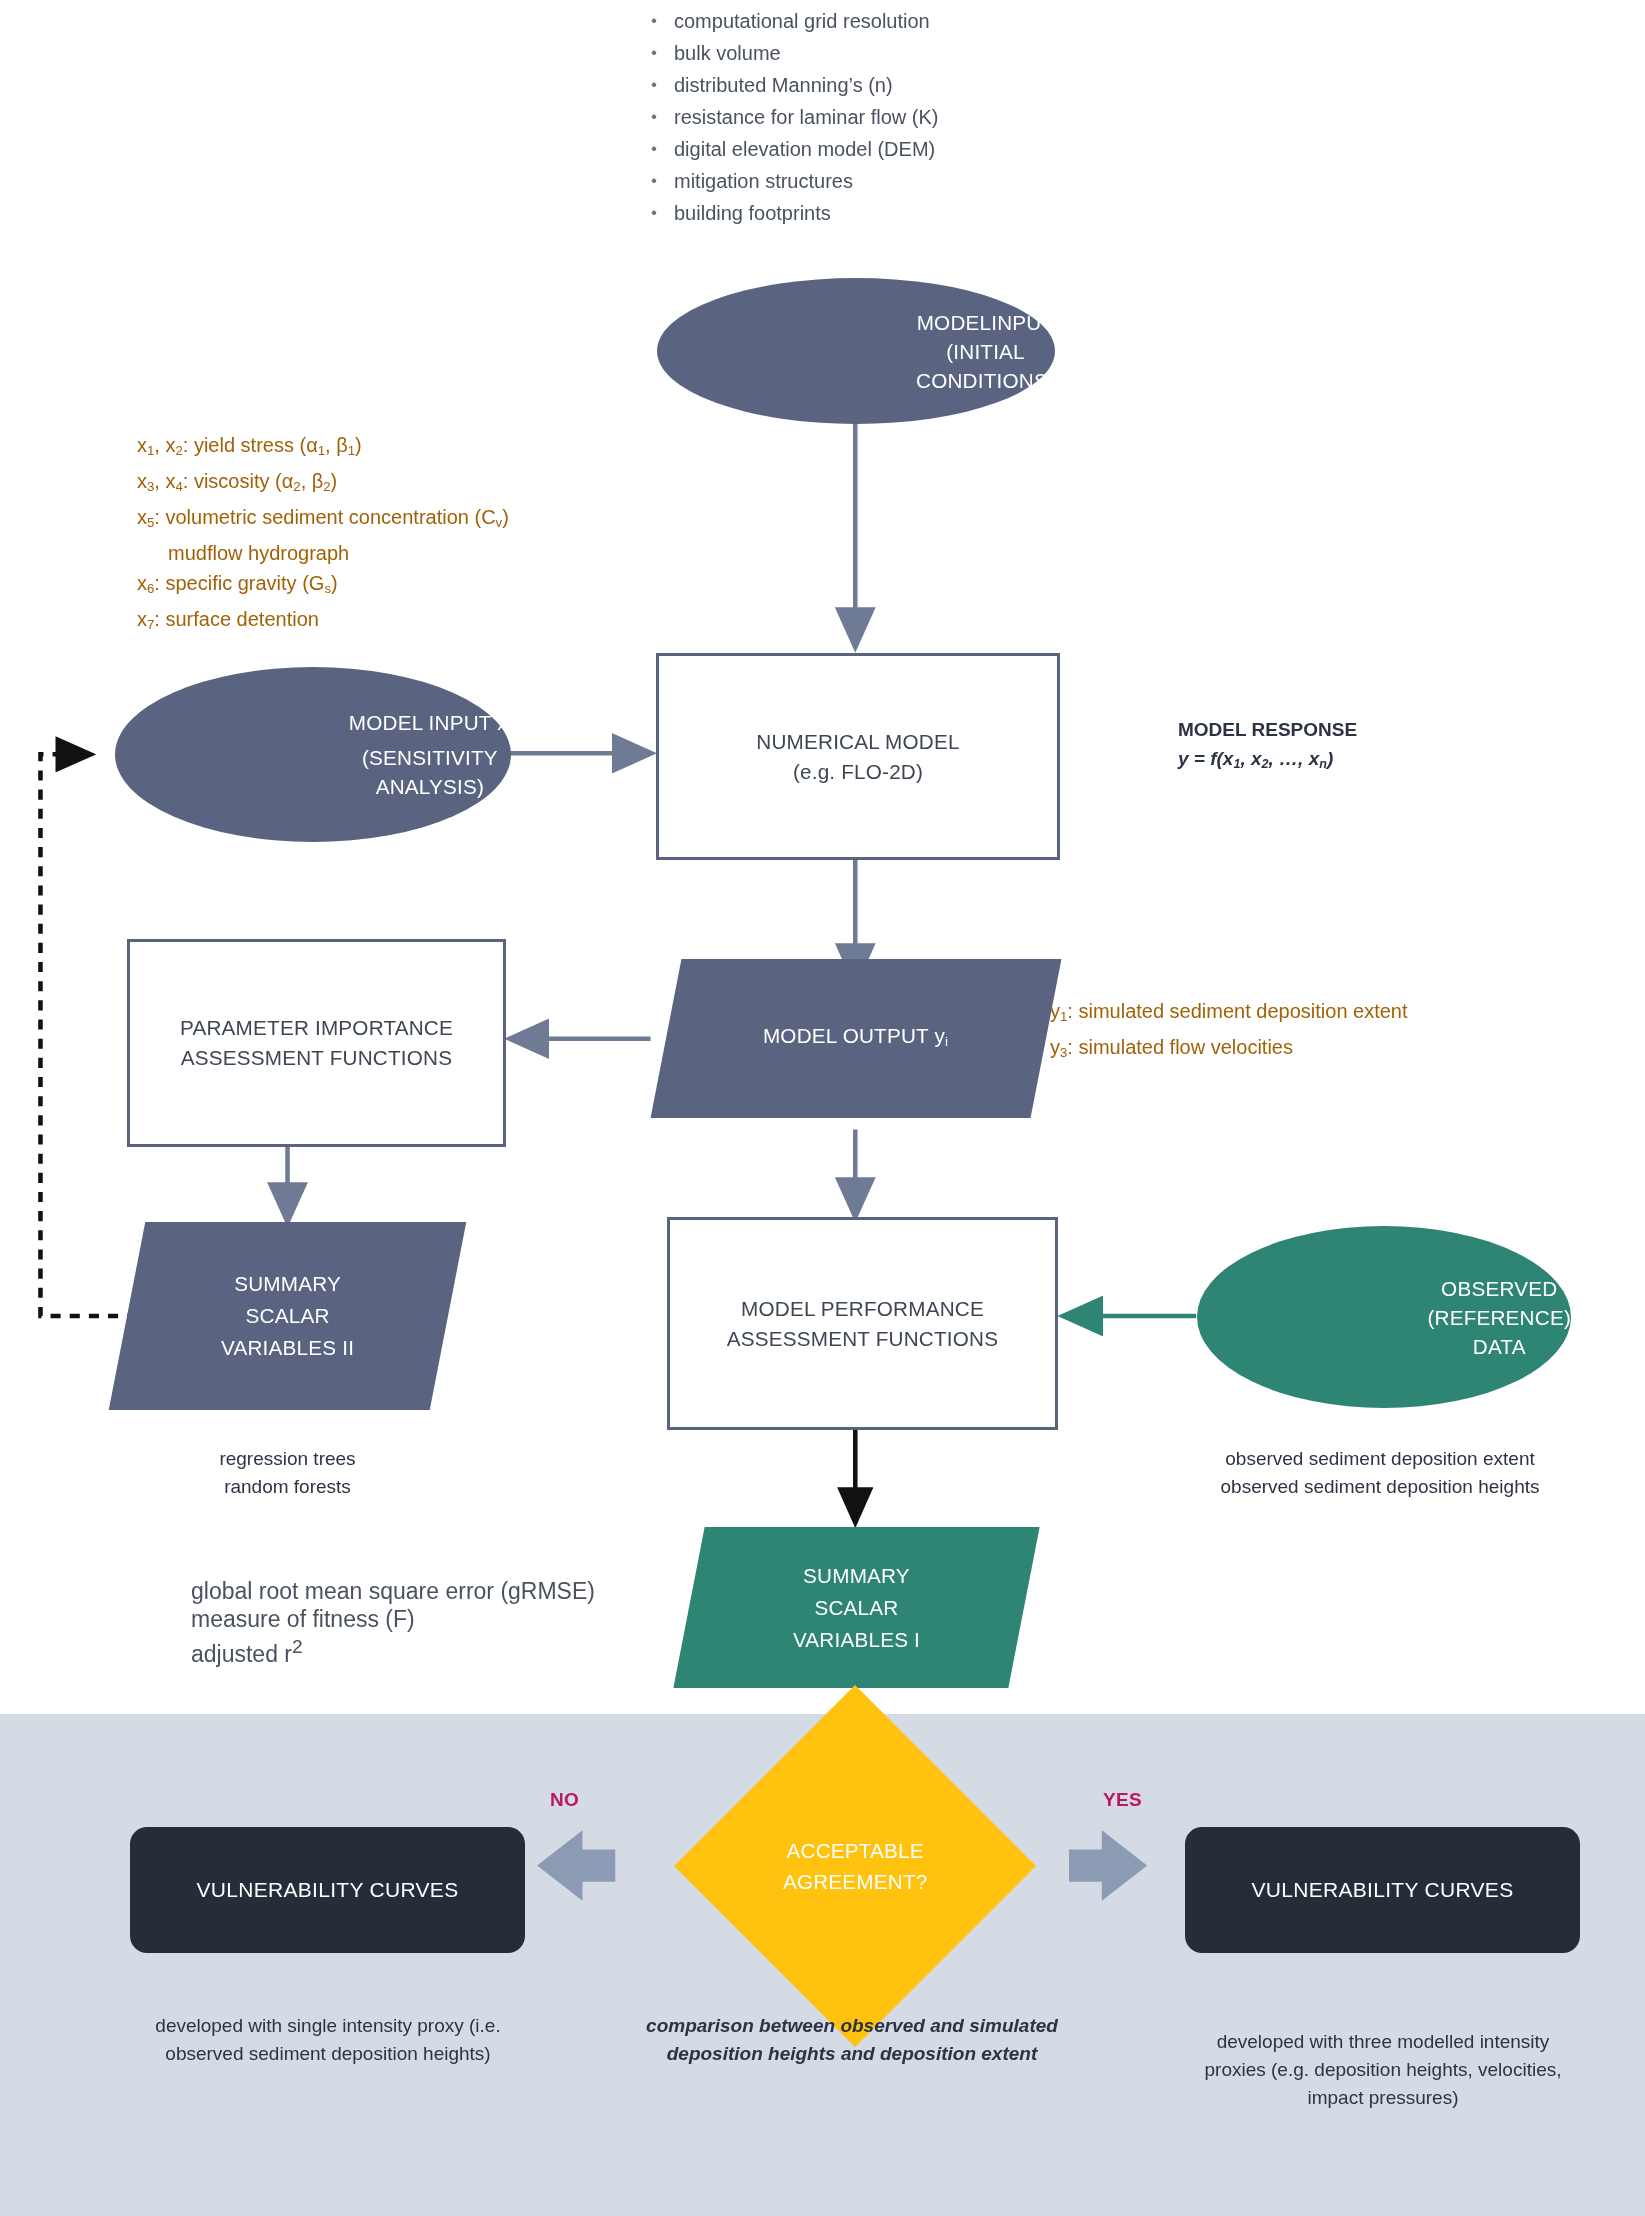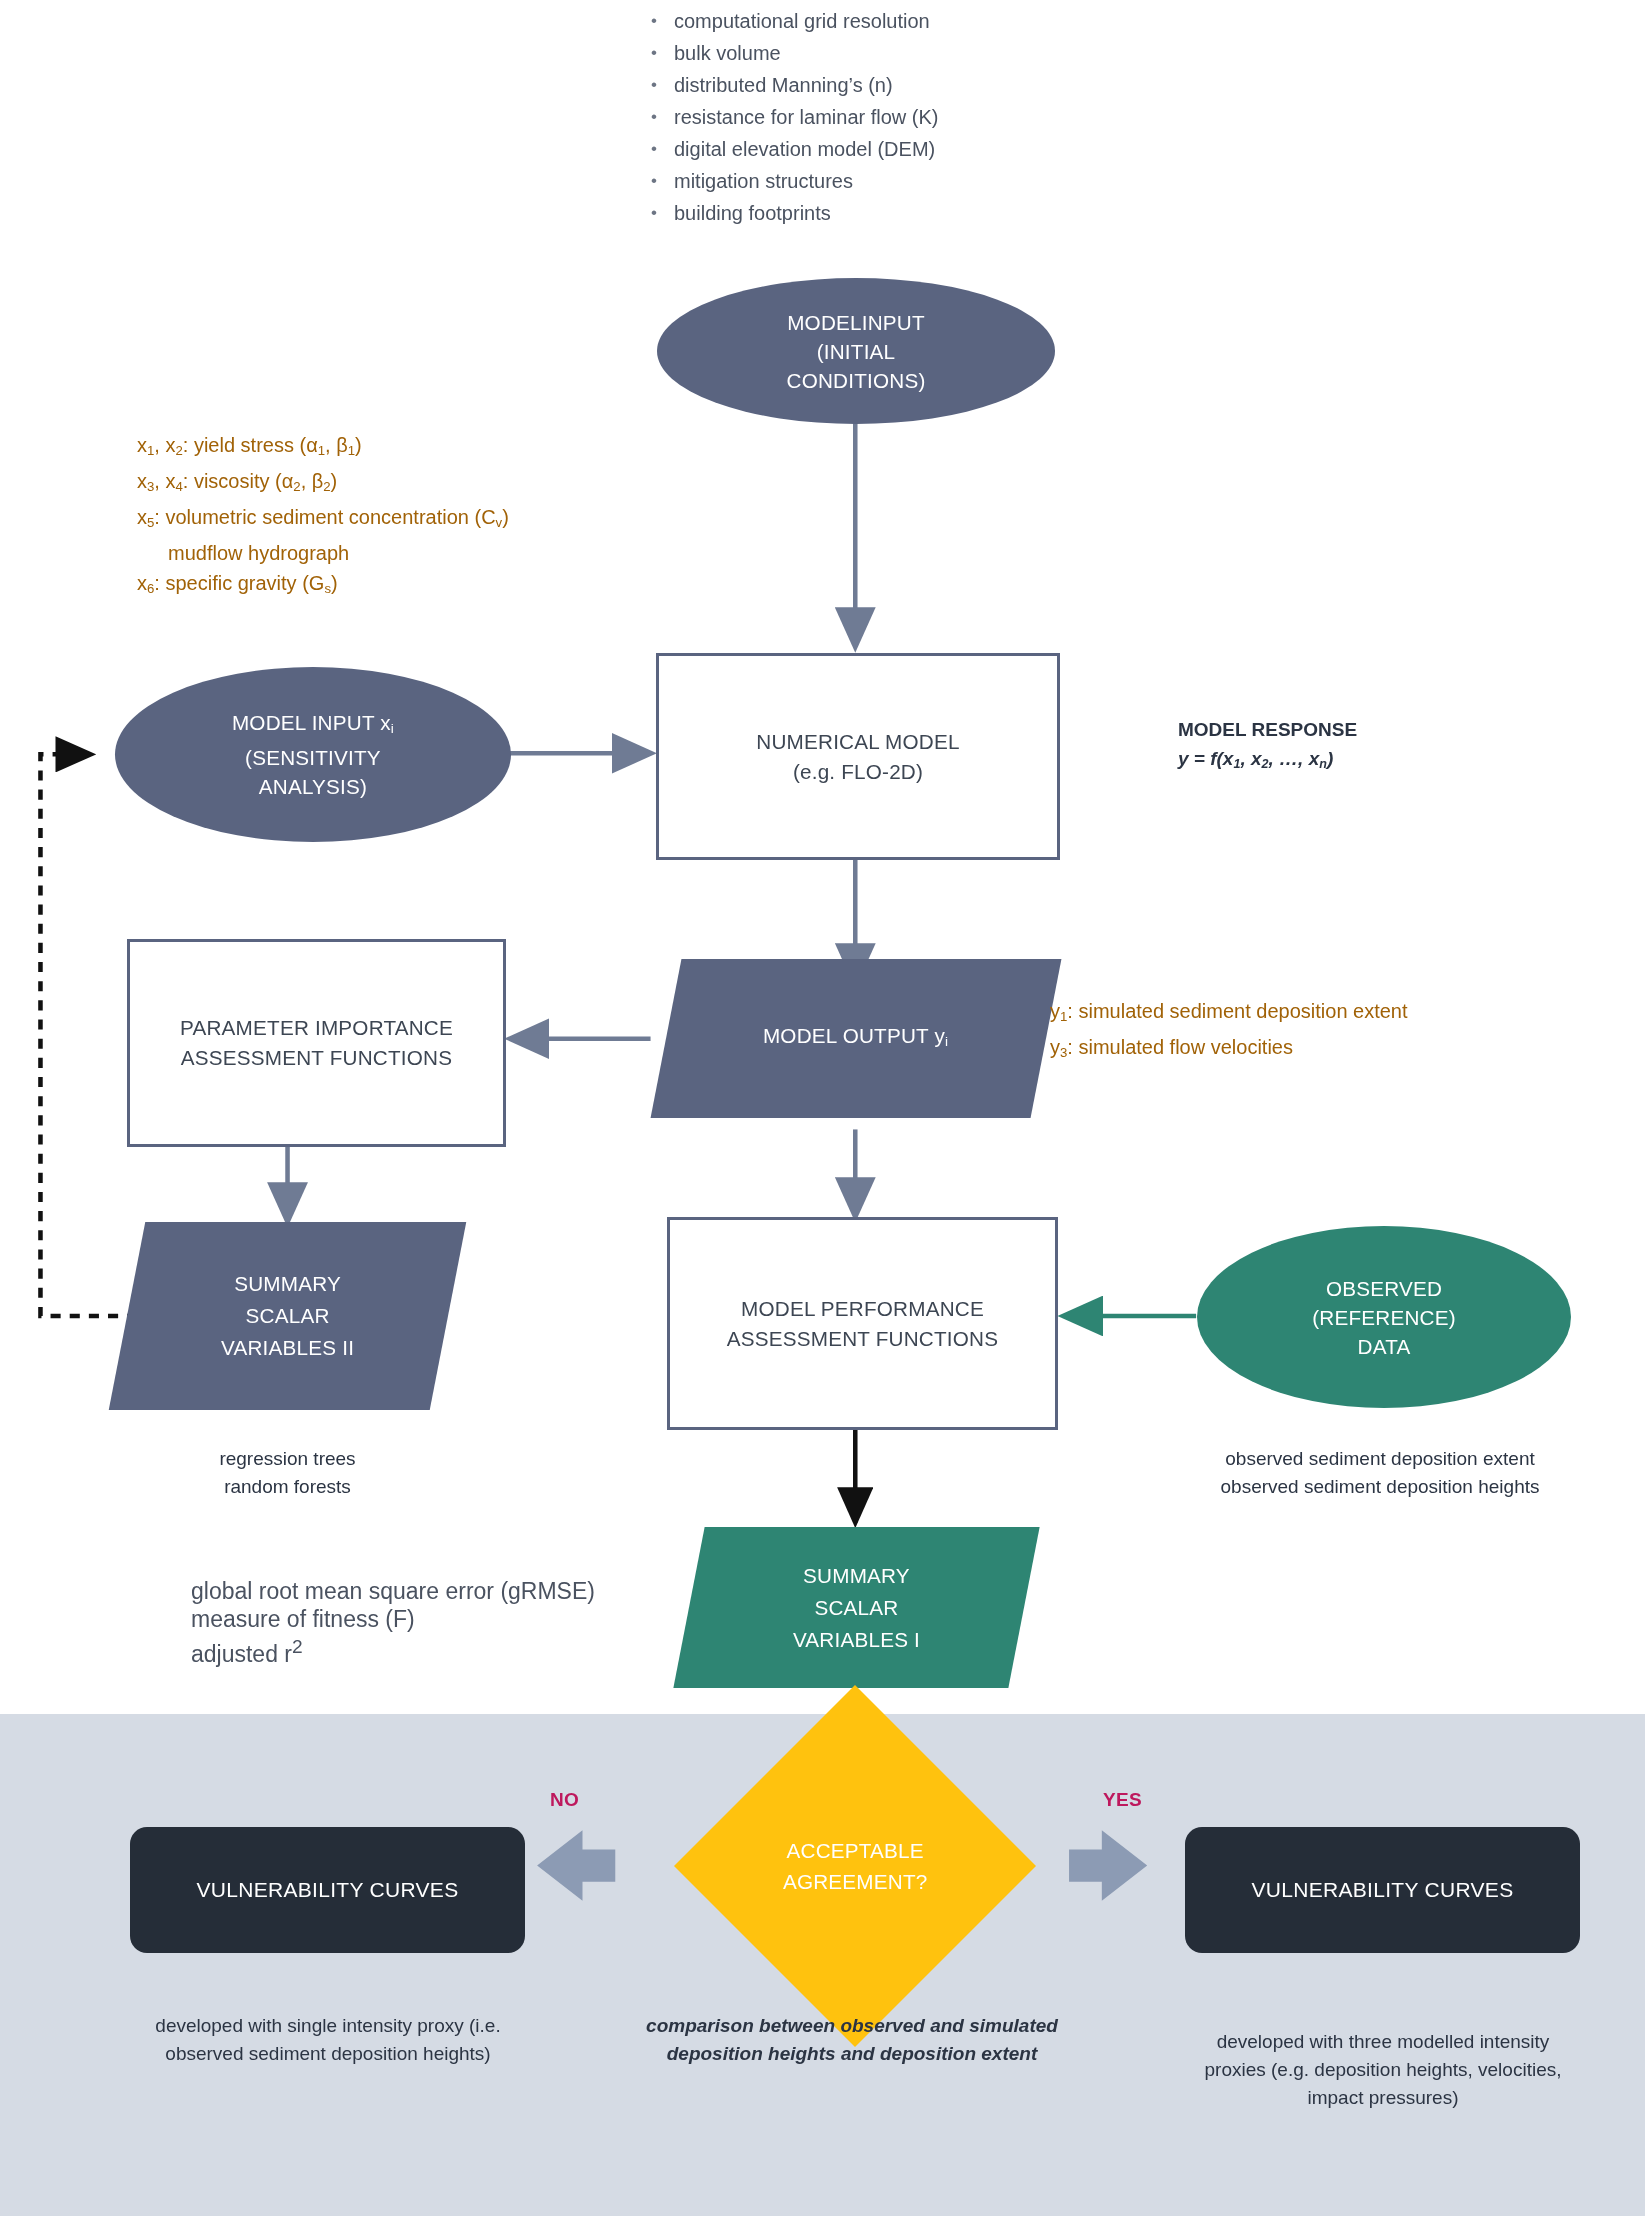--- a/index.html
+++ b/index.html
@@ -33,21 +33,21 @@
   .annot sub{font-size:0.66em; vertical-align:-0.22em;}
   .annot .indent{padding-left:31px;}
 
   .resp{font-size:19px; line-height:29px; color:#2b3443; font-weight:bold;}
   .resp .fx{font-style:italic;}
   .resp sub{font-size:0.66em; vertical-align:-0.22em; font-style:italic;}
 
   
   .ellipse{
     border-radius:50%;
-    display:flex; align-items:center; justify-content:center;
+    display:flex; align-items:center; justify-content:flex-end;
     text-align:center; color:#ffffff;
     font-size:20.7px; line-height:29px; letter-spacing:0.2px;
   }
   .e-blue{background:#5a6480;}
   .e-green{background:#2e8573;}
 
   .boxnode{
     background:#ffffff;
     border:3px solid #5a6480;
     display:flex; align-items:center; justify-content:center;
@@ -188,20 +188,21 @@
       <div>CONDITIONS)</div>
     </div>
   </div>
 
   <div class="abs annot" style="left:137px; top:430px; width:454px;">
     <div>x<sub>1</sub>, x<sub>2</sub>: yield stress (α<sub>1</sub>, β<sub>1</sub>)</div>
     <div>x<sub>3</sub>, x<sub>4</sub>: viscosity (α<sub>2</sub>, β<sub>2</sub>)</div>
     <div>x<sub>5</sub>: volumetric sediment concentration (C<sub>v</sub>)</div>
     <div class="indent">mudflow hydrograph</div>
     <div>x<sub>6</sub>: specific gravity (G<sub>s</sub>)</div>
+    <div>x<sub>7</sub>: surface detention</div>
   </div>
 
   <div class="abs ellipse e-blue" style="left:115px; top:667px; width:396px; height:175px;">
     <div>
       <div><span>MODEL INPUT x</span><sub style="font-size:.66em;vertical-align:-.22em;">i</sub></div>
       <div>(SENSITIVITY</div>
       <div>ANALYSIS)</div>
     </div>
   </div>
 

